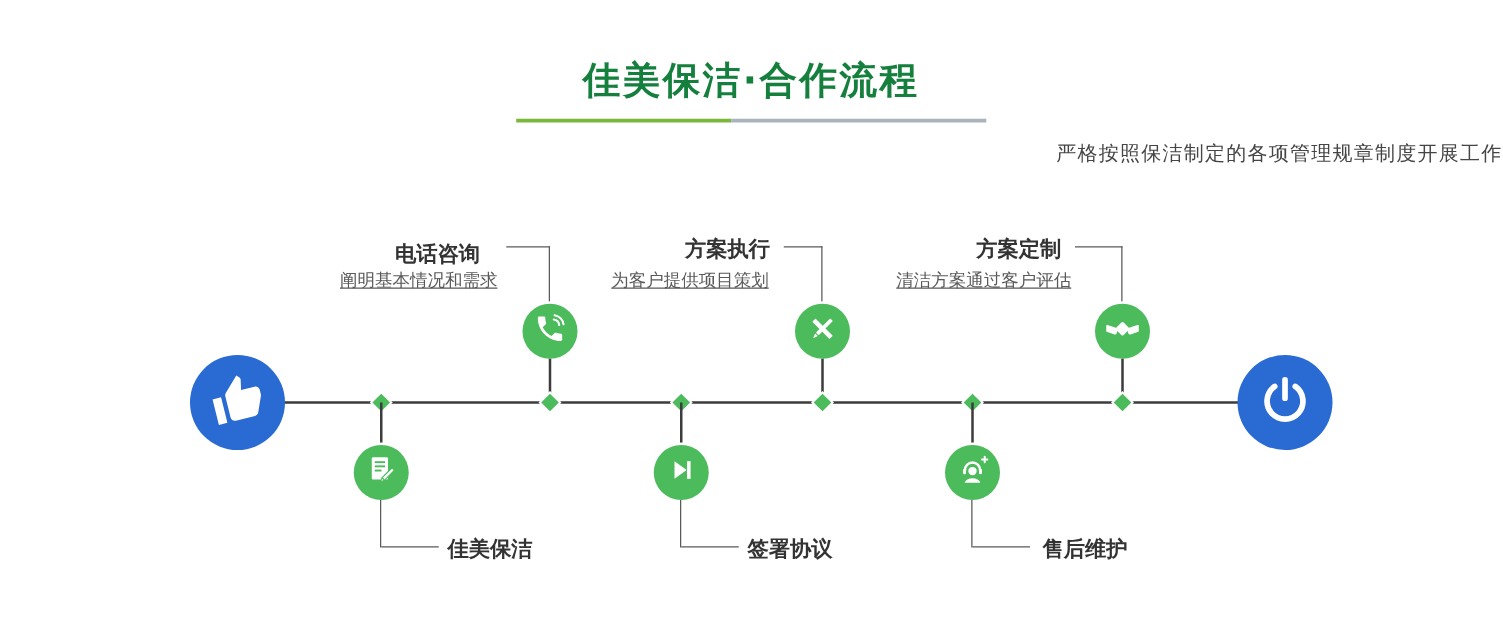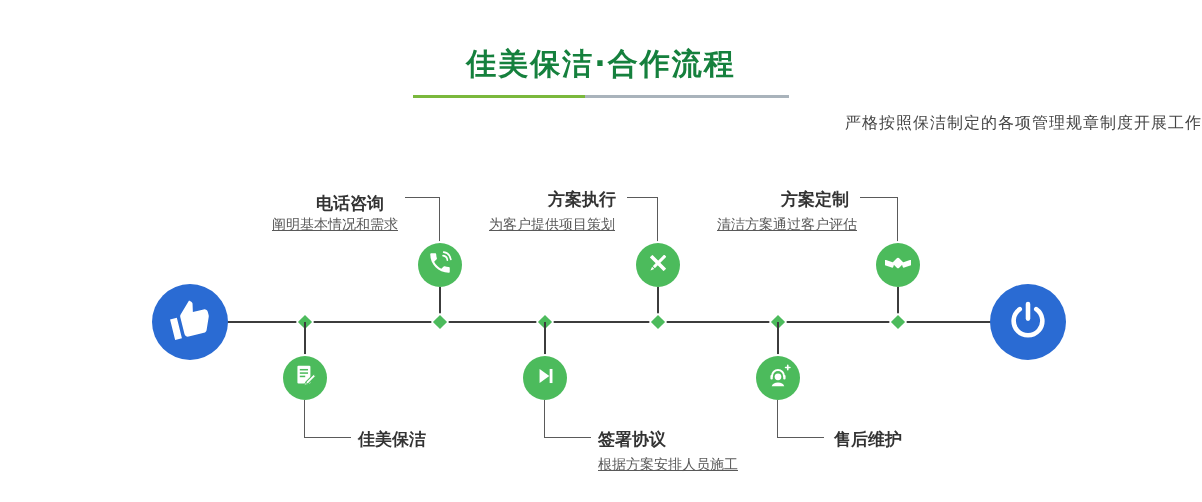--- a/index.html
+++ b/index.html
@@ -145,21 +145,20 @@
     <span>
       <svg viewBox="0 0 24 24">
         <polygon points="7,5.5 16,12 7,18.5" fill="#fff"></polygon>
         <rect x="16.3" y="5.5" width="2.6" height="13" fill="#fff"></rect>
       </svg>
     </span>
   </div>
   <div class="elbow-v" style="left:544px;top:400px;height:38px;"></div>
   <div class="elbow-h" style="left:545px;top:437px;width:46px;"></div>
   <div class="step-title" style="left:598px;top:428px;">签署协议</div>
-  <div class="step-desc" style="left:598px;top:456px;">根据方案安排人员施工</div>
 
   <div class="diamond" style="left:773px;top:317px;"></div>
   <div class="vconn" style="left:777px;top:322px;height:34px;"></div>
   <div class="node" style="left:756px;top:356px;">
     <span>
       <svg viewBox="0 0 24 24">
         <path d="M6.5 12a5.5 5.5 0 0 1 11 0" fill="none" stroke="#fff" stroke-width="1.8" stroke-linecap="round"></path>
         <circle cx="12" cy="12.8" r="3.1" fill="#fff"></circle>
         <rect x="5" y="11" width="2.2" height="4.2" rx="1" fill="#fff"></rect>
         <rect x="16.8" y="11" width="2.2" height="4.2" rx="1" fill="#fff"></rect>

